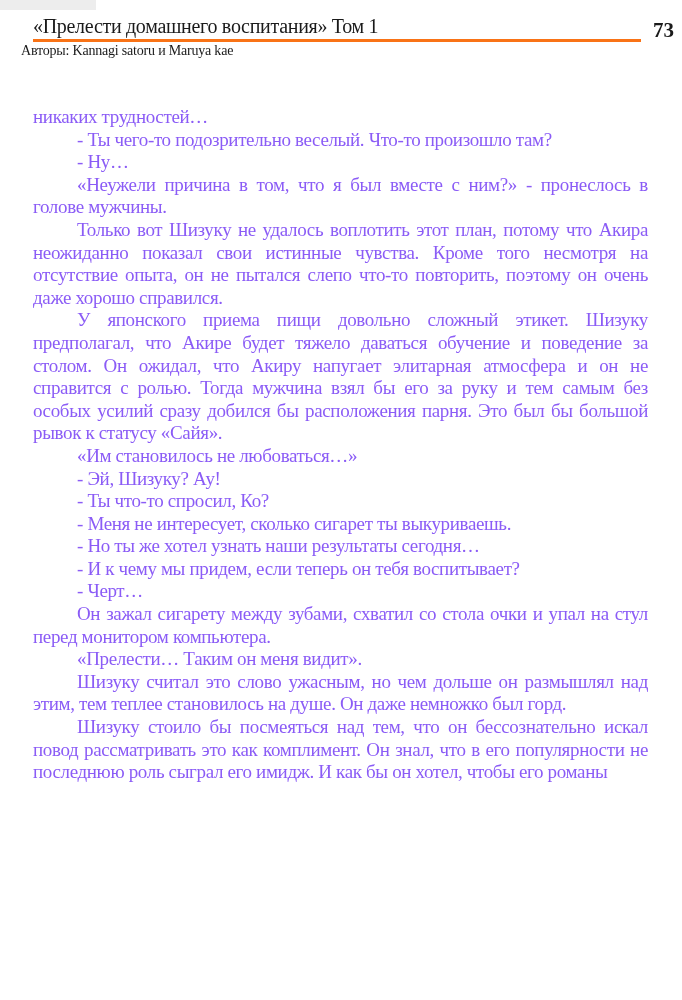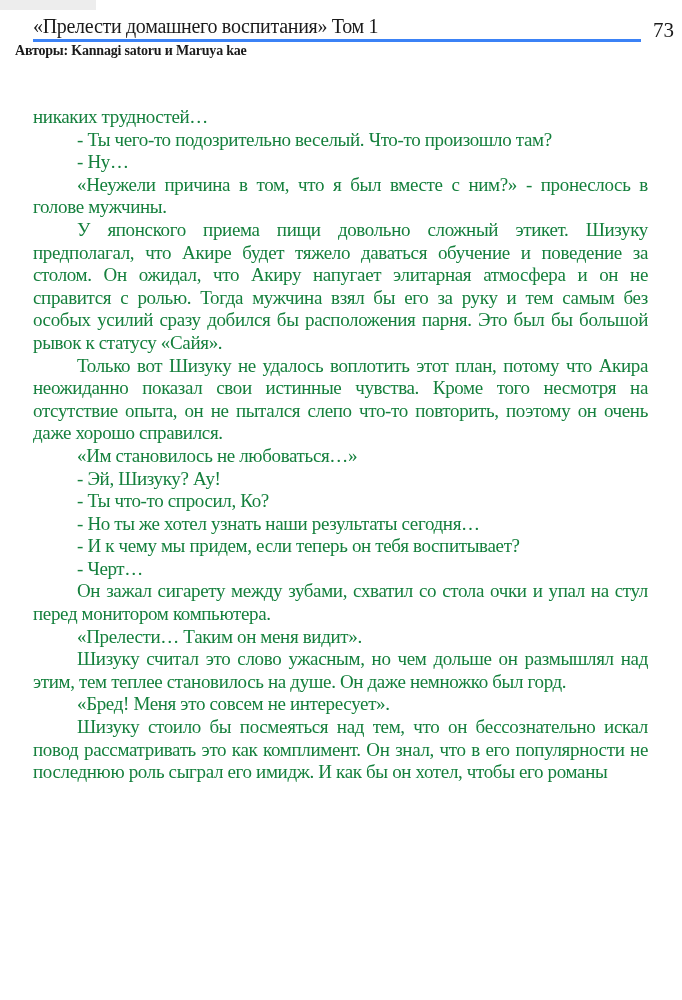--- a/index.html
+++ b/index.html
@@ -28,49 +28,50 @@
     padding-top: 15px;
   }
   .header-row {
     display: flex;
     align-items: flex-end;
     padding-left: 33px;
     padding-right: 8px;
   }
   .title-underline {
     flex: 1;
-    border-bottom: 3px solid #3b82f6;
+    border-bottom: 3px solid #f97316;
     padding-bottom: 1px;
   }
   .book-title {
     font-size: 20px;
     line-height: 23px;
     letter-spacing: -0.3px;
     white-space: nowrap;
   }
   .page-num {
     font-size: 21px;
     line-height: 24px;
     padding-left: 12px;
     padding-bottom: 0px;
+    font-weight: bold;
   }
   .authors-line {
-    padding-left: 15px;
+    padding-left: 21px;
     font-size: 14px;
-    font-weight: 700;
+    font-weight: 400;
     line-height: 18px;
     letter-spacing: -0.2px;
   }
   .body-text {
     margin: 46px 34px 0 33px;
     font-size: 19px;
     line-height: 22.6px;
     letter-spacing: -0.35px;
     text-align: justify;
-    color: #15803d;
+    color: #8b5cf6;
   }
   .body-text p {
     margin: 0;
     padding: 0;
     text-indent: 44px;
   }
   .body-text p.no-indent {
     text-indent: 0;
   }
 </style>
@@ -89,28 +90,28 @@
       <div class="page-num">73</div>
     </div>
     <div class="authors-line">Авторы: Kannagi satoru и Maruya kae</div>
   </div>
 
   <div class="body-text">
       <p class="no-indent">никаких трудностей…</p>
       <p>- Ты чего-то подозрительно веселый. Что-то произошло там?</p>
       <p>- Ну…</p>
       <p>«Неужели причина в том, что я был вместе с ним?» - пронеслось в голове мужчины.</p>
+      <p>Только вот Шизуку не удалось воплотить этот план, потому что Акира неожиданно показал свои истинные чувства. Кроме того несмотря на отсутствие опыта, он не пытался слепо что-то повторить, поэтому он очень даже хорошо справился.</p>
       <p>У японского приема пищи довольно сложный этикет. Шизуку предполагал, что Акире будет тяжело даваться обучение и поведение за столом. Он ожидал, что Акиру напугает элитарная атмосфера и он не справится с ролью. Тогда мужчина взял бы его за руку и тем самым без особых усилий сразу добился бы расположения парня. Это был бы большой рывок к статусу «Сайя».</p>
-      <p>Только вот Шизуку не удалось воплотить этот план, потому что Акира неожиданно показал свои истинные чувства. Кроме того несмотря на отсутствие опыта, он не пытался слепо что-то повторить, поэтому он очень даже хорошо справился.</p>
       <p>«Им становилось не любоваться…»</p>
       <p>- Эй, Шизуку? Ау!</p>
       <p>- Ты что-то спросил, Ко?</p>
+      <p>- Меня не интересует, сколько сигарет ты выкуриваешь.</p>
       <p>- Но ты же хотел узнать наши результаты сегодня…</p>
       <p>- И к чему мы придем, если теперь он тебя воспитывает?</p>
       <p>- Черт…</p>
       <p>Он зажал сигарету между зубами, схватил со стола очки и упал на стул перед монитором компьютера.</p>
       <p>«Прелести… Таким он меня видит».</p>
       <p>Шизуку считал это слово ужасным, но чем дольше он размышлял над этим, тем теплее становилось на душе. Он даже немножко был горд.</p>
-      <p>«Бред! Меня это совсем не интересует».</p>
       <p>Шизуку стоило бы посмеяться над тем, что он бессознательно искал повод рассматривать это как комплимент. Он знал, что в его популярности не последнюю роль сыграл его имидж. И как бы он хотел, чтобы его романы</p>
     </div>
 
 </div>
 
 </body></html>

